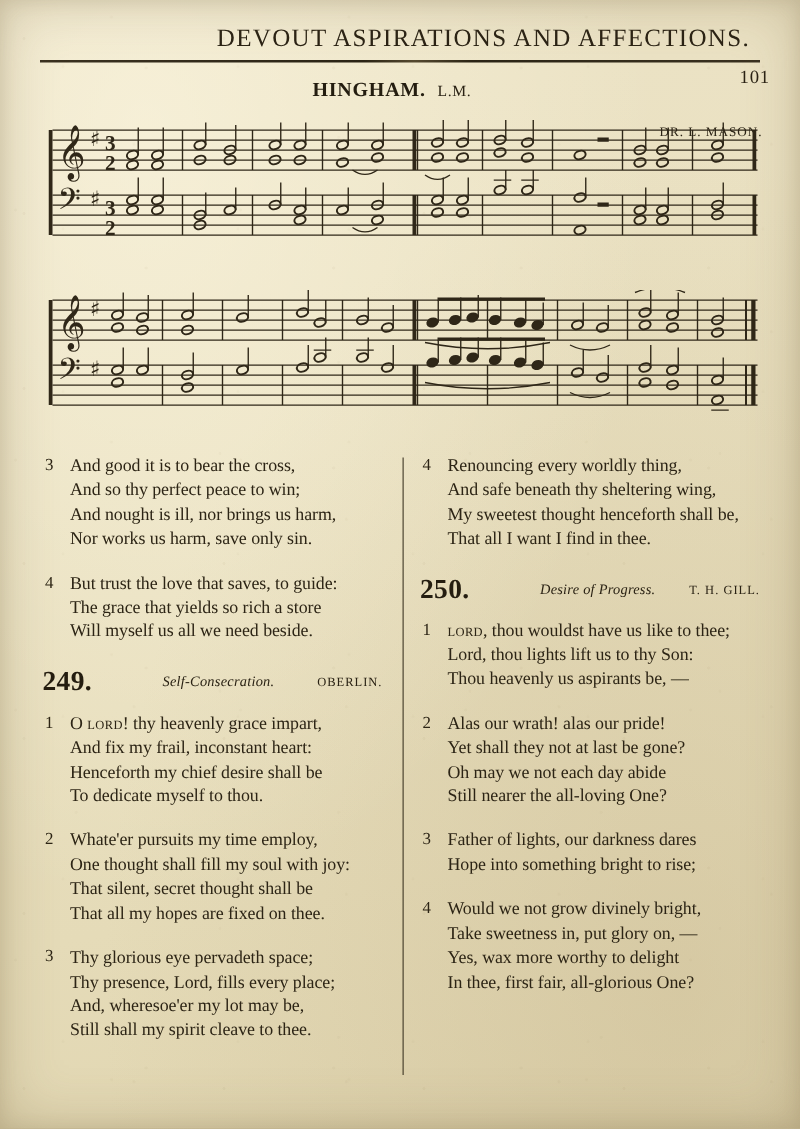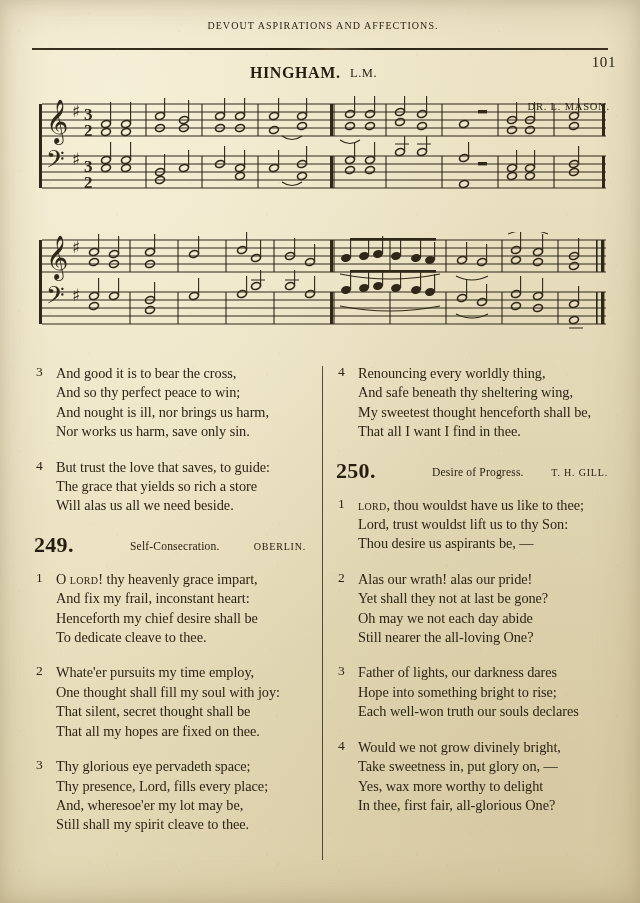--- a/index.html
+++ b/index.html
@@ -49,28 +49,27 @@
     position: absolute;
     top: 20px;
     left: 0;
     width: 640px;
     height: 22px;
   }
   .runhead-title {
     position: absolute;
     left: 0;
     width: 600px;
-    text-align: center;
-    font-size: 10px;
+    text-align: right;
+    font-size: 20px;
     letter-spacing: 1.05px;
     font-variant: small-caps;
     text-transform: uppercase;
     color: #2a2214;
     white-space: nowrap;
-    padding-left: 23px;
   }
   .folio {
     position: absolute;
     right: 24px;
     top: -2px;
     font-size: 15px;
     letter-spacing: 0.6px;
     color: #2a2214;
     margin-top: 36px;
   }
@@ -161,20 +160,21 @@
     top: 0;
     font-size: 22px;
     font-weight: bold;
     letter-spacing: 0.3px;
     color: #241d10;
   }
   .hymn-topic {
     position: absolute;
     left: 96px;
     top: 8px;
+    font-style: italic;
     font-size: 11.5px;
     letter-spacing: 0.2px;
     color: #2a2214;
     white-space: nowrap;
   }
   .hymn-author {
     position: absolute;
     right: 0;
     top: 9px;
     font-size: 10px;
@@ -568,35 +568,35 @@
       <div class="line">And good it is to bear the cross,</div>
       <div class="line">And so thy perfect peace to win;</div>
       <div class="line">And nought is ill, nor brings us harm,</div>
       <div class="line">Nor works us harm, save only sin.</div>
     </div>
 
     <div class="stanza">
       <span class="stanza-number">4</span>
       <div class="line">But trust the love that saves, to guide:</div>
       <div class="line">The grace that yields so rich a store</div>
-      <div class="line">Will alas us all we need beside.</div>
+      <div class="line">Will myself us all we need beside.</div>
     </div>
 
     <div class="hymn-head">
       <span class="hymn-number">249.</span>
       <span class="hymn-topic">Self-Consecration.</span>
       <span class="hymn-author">Oberlin.</span>
     </div>
 
     <div class="stanza first-of-hymn">
       <span class="stanza-number">1</span>
       <div class="line">O <span class="sc">LORD</span>! thy heavenly grace impart,</div>
       <div class="line">And fix my frail, inconstant heart:</div>
       <div class="line">Henceforth my chief desire shall be</div>
-      <div class="line">To dedicate cleave to thee.</div>
+      <div class="line">To dedicate myself to thou.</div>
     </div>
 
     <div class="stanza">
       <span class="stanza-number">2</span>
       <div class="line">Whate'er pursuits my time employ,</div>
       <div class="line">One thought shall fill my soul with joy:</div>
       <div class="line">That silent, secret thought shall be</div>
       <div class="line">That all my hopes are fixed on thee.</div>
     </div>
 
@@ -622,37 +622,36 @@
 
     <div class="hymn-head">
       <span class="hymn-number">250.</span>
       <span class="hymn-topic">Desire of Progress.</span>
       <span class="hymn-author">T. H. Gill.</span>
     </div>
 
     <div class="stanza first-of-hymn">
       <span class="stanza-number">1</span>
       <div class="line"><span class="sc">LORD</span>, thou wouldst have us like to thee;</div>
-      <div class="line">Lord, trust wouldst lift us to thy Son:</div>
-      <div class="line">Thou desire us aspirants be, —</div>
+      <div class="line">Lord, thou lights lift us to thy Son:</div>
+      <div class="line">Thou heavenly us aspirants be, —</div>
     </div>
 
     <div class="stanza">
       <span class="stanza-number">2</span>
       <div class="line">Alas our wrath! alas our pride!</div>
       <div class="line">Yet shall they not at last be gone?</div>
       <div class="line">Oh may we not each day abide</div>
       <div class="line">Still nearer the all-loving One?</div>
     </div>
 
     <div class="stanza">
       <span class="stanza-number">3</span>
       <div class="line">Father of lights, our darkness dares</div>
       <div class="line">Hope into something bright to rise;</div>
-      <div class="line">Each well-won truth our souls declares</div>
     </div>
 
     <div class="stanza">
       <span class="stanza-number">4</span>
       <div class="line">Would we not grow divinely bright,</div>
       <div class="line">Take sweetness in, put glory on, —</div>
       <div class="line">Yes, wax more worthy to delight</div>
       <div class="line">In thee, first fair, all-glorious One?</div>
     </div>
 

